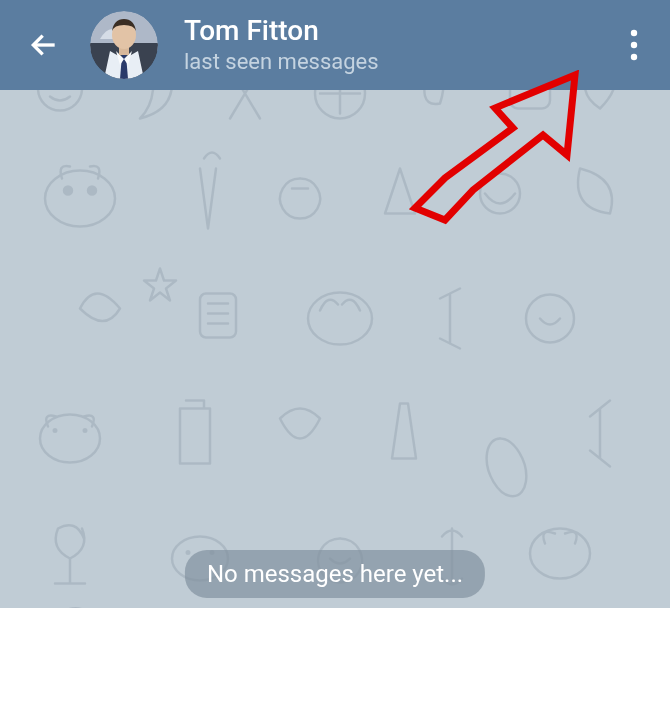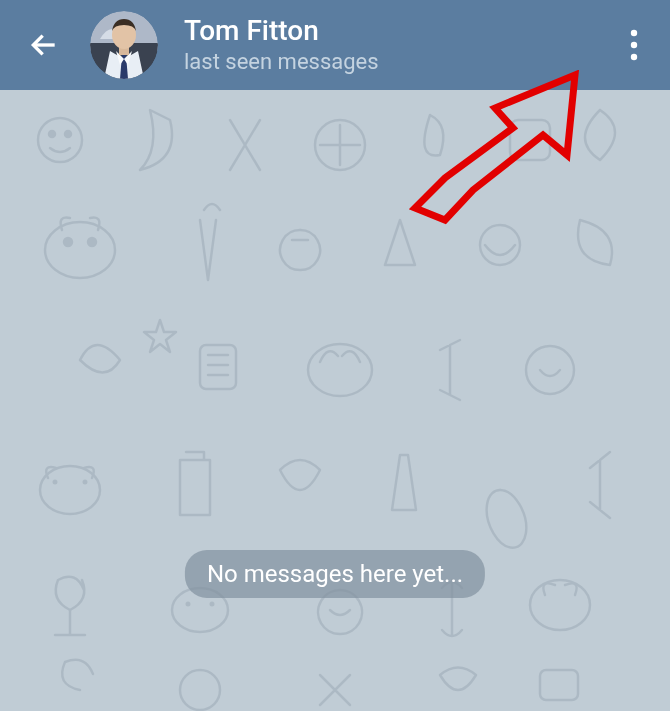--- a/index.html
+++ b/index.html
@@ -79,21 +79,21 @@
       cursor: pointer;
     }
     .more-button svg {
       width: 8px;
       height: 32px;
       fill: #ffffff;
     }
     .chat-body {
       position: relative;
       width: 100%;
-      height: 621px;
+      height: 518px;
       background: #c0ccd5;
       overflow: hidden;
     }
     .chat-bg {
       position: absolute;
       top: 0;
       left: 0;
       width: 100%;
       height: 100%;
       opacity: 0.22;

